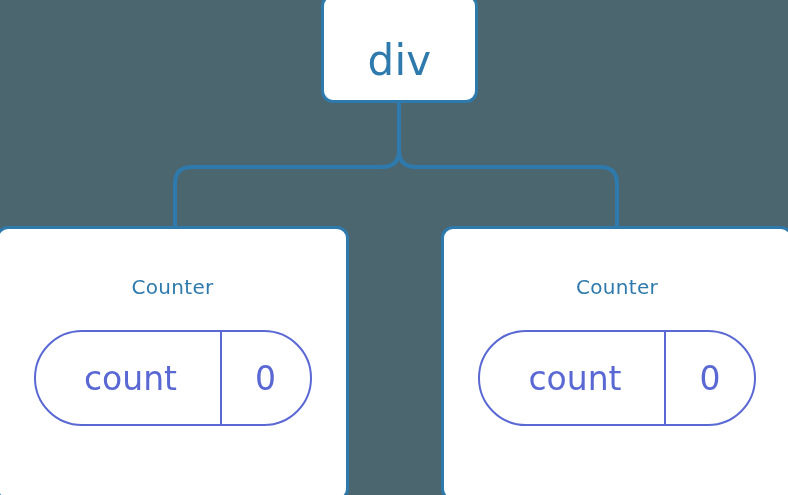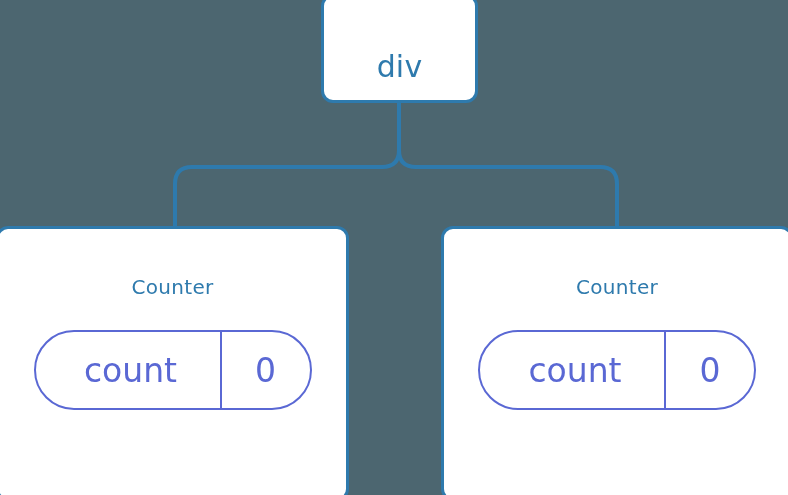--- a/index.html
+++ b/index.html
@@ -47,21 +47,21 @@
     width: 157px;
     height: 109px;
     display: flex;
     align-items: flex-end;
     justify-content: center;
     padding-bottom: 18px;
   }
 
   .node-label-root {
     color: #2e7aad;
-    font-size: 30px;
+    font-size: 42px;
     line-height: 1;
     letter-spacing: 0.2px;
   }
 
   .node-child {
     top: 226px;
     height: 275px;
     display: flex;
     flex-direction: column;
     align-items: center;
@@ -83,21 +83,21 @@
     font-size: 20px;
     line-height: 1;
     letter-spacing: 0.3px;
   }
 
   
   .pill {
     margin-top: 33px;
     display: flex;
     align-items: stretch;
-    height: 80px;
+    height: 96px;
     border: 2px solid #5a68d4;
     border-radius: 48px;
     background: #ffffff;
     box-sizing: border-box;
   }
 
   .pill-key,
   .pill-val {
     display: flex;
     align-items: center;

